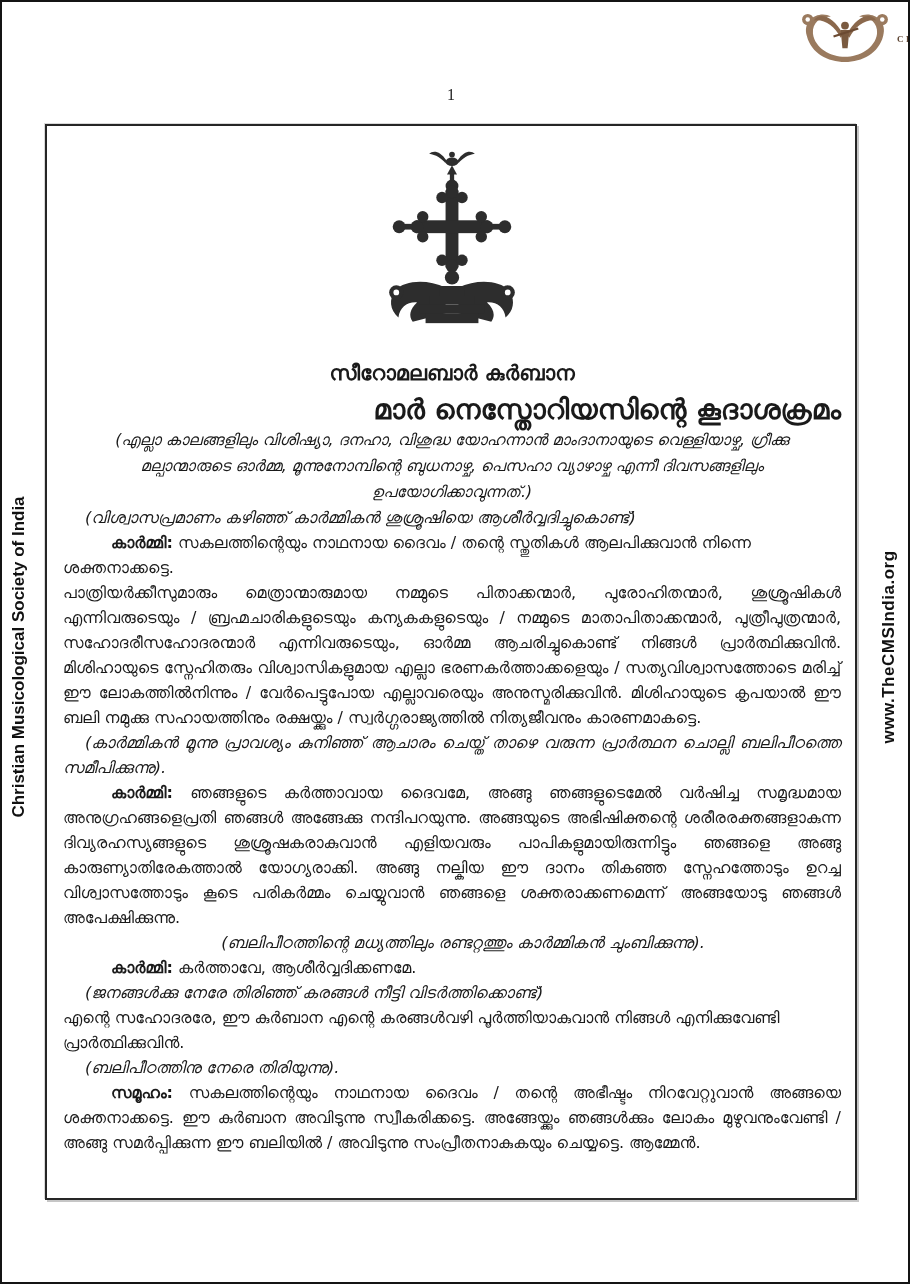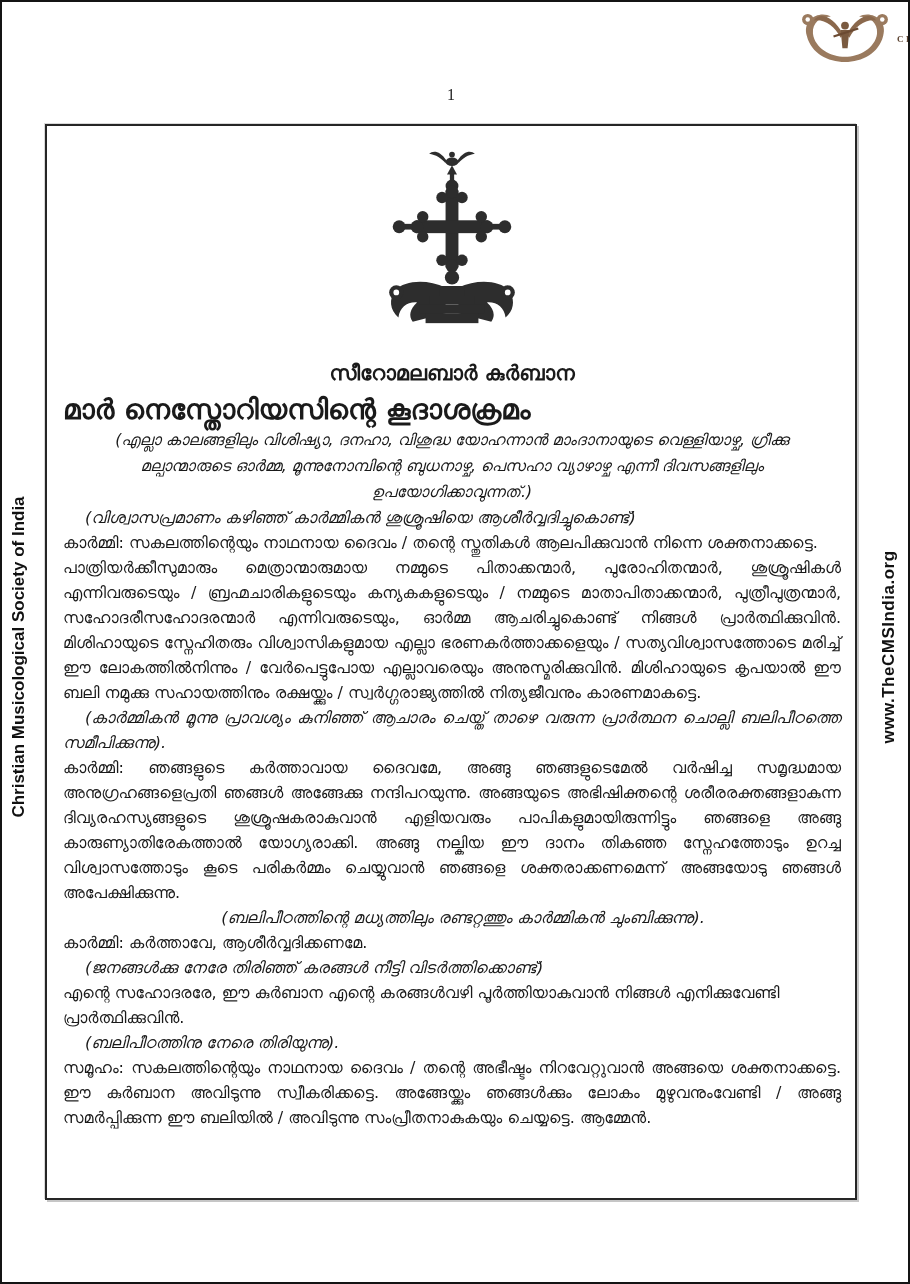--- a/index.html
+++ b/index.html
@@ -47,33 +47,33 @@
     box-shadow:2px 2px 0 #c6c6c6, -1px -1px 0 #d9d9d9;
     padding:10px 14px 0 16px;
     overflow:hidden;
   }
   .cross-art{display:block;margin:6px auto 0 auto;width:150px;height:198px;}
   .doc-title{
     margin:20px 0 0 0;text-align:center;
     font-size:21px;font-weight:bold;line-height:26px;
   }
   .doc-subtitle{
-    margin:7px 0 0 0;text-align:left;
+    margin:7px 0 0 0;text-align:right;
     font-size:28px;font-weight:bold;line-height:34px;
   }
   .intro-rubric{
     margin:0 auto 0 auto;width:98%;
     font-style:italic;font-size:15.5px;line-height:26px;
     text-align:center;
   }
   p.blk{margin:0;font-size:16px;line-height:25px;}
   .rubric{font-style:italic;}
   .indent{text-indent:22px;}
   .just{text-align:justify;}
-  .speaker{font-weight:normal;}
+  .speaker{font-weight:bold;margin-left:48px;}
   .r1{margin-top:38px;}
   .k1{margin-top:15px;}
   .d1{margin-top:13px;}
   .litany{margin-top:6px;}
   .r2{margin-top:15px;}
   .k2{margin-top:10px;}
   .r3{margin-top:19px;text-align:center;}
   .k3{margin-top:13px;}
   .r4{margin-top:17px;}
   .req{margin-top:14px;}

